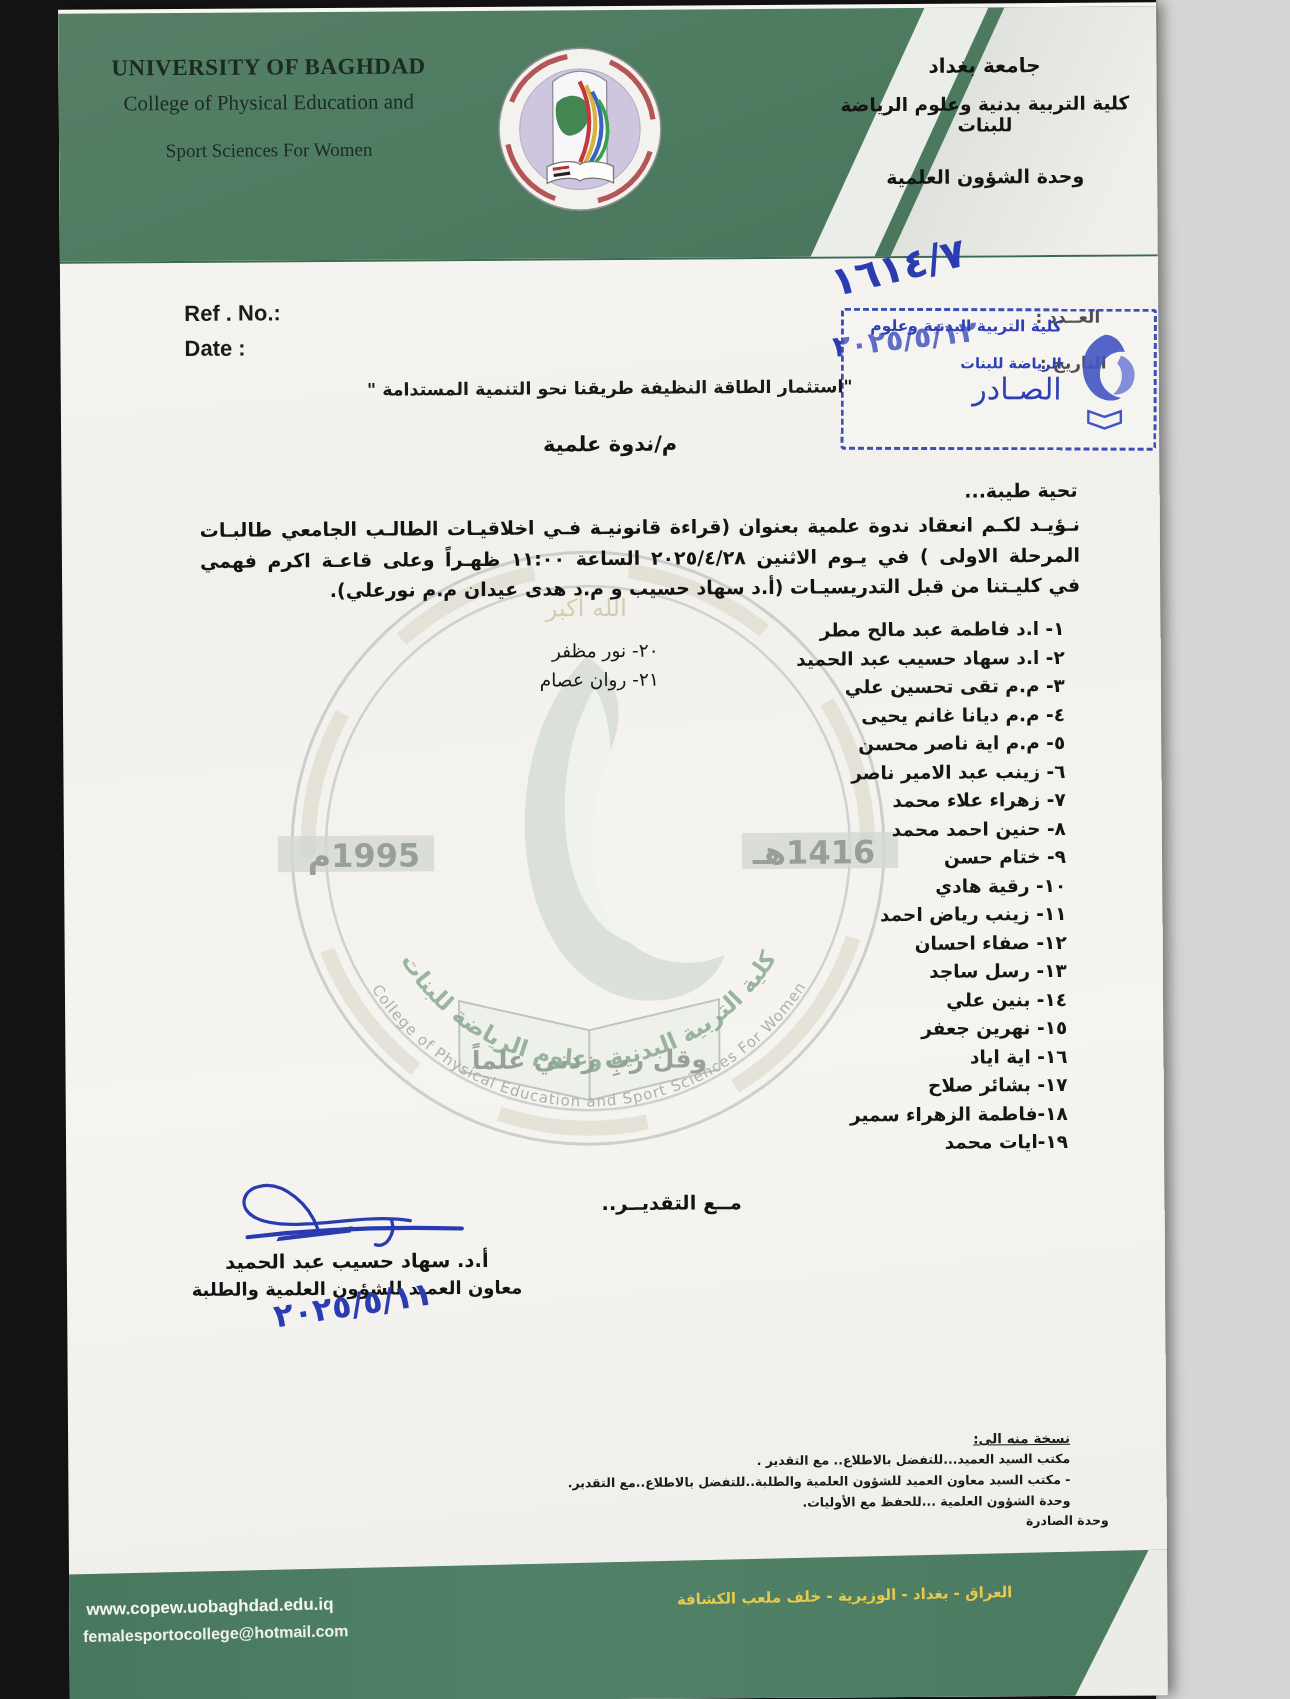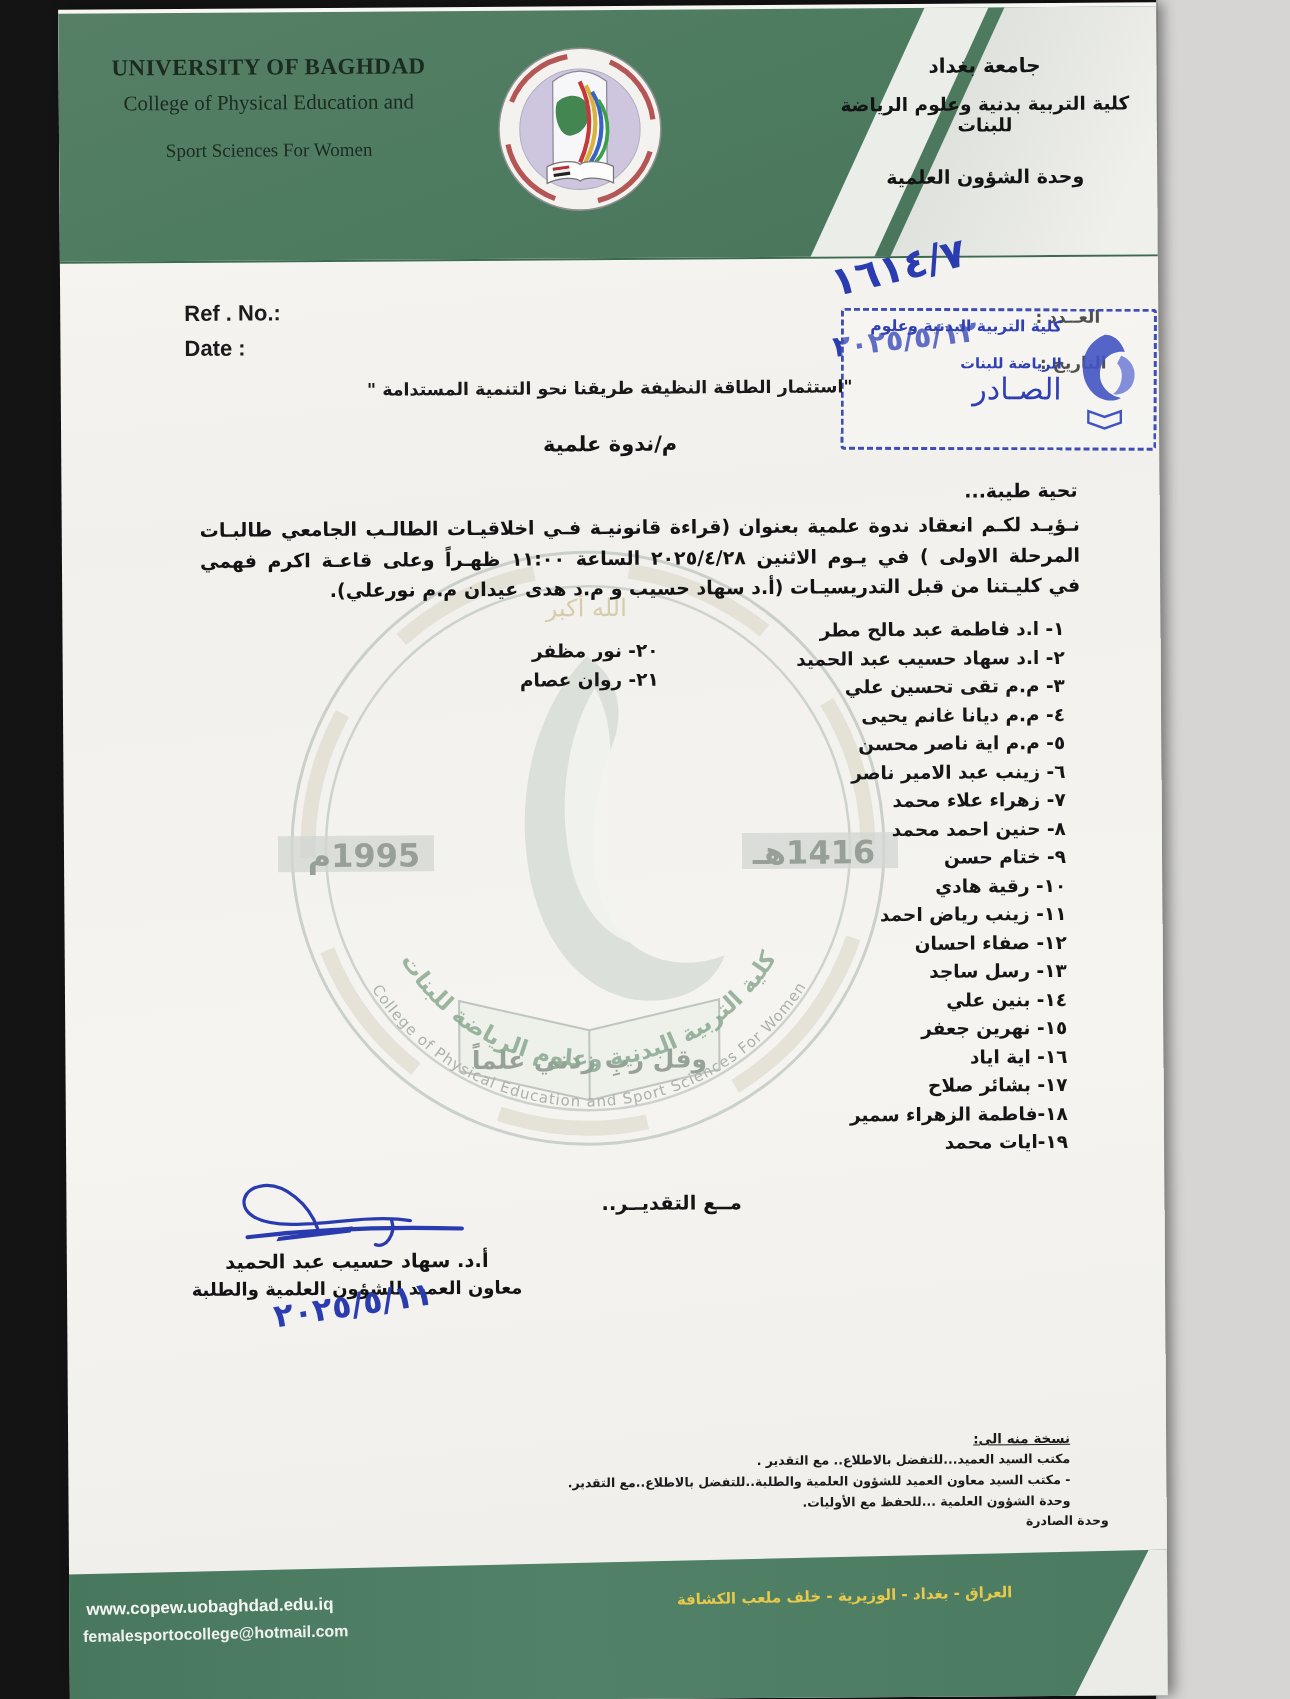--- a/index.html
+++ b/index.html
@@ -60,21 +60,21 @@
            font-weight:bold;color:#141414;direction:rtl;}
   .greeting{position:absolute;right:82px;top:476px;font-size:19px;font-weight:bold;
             color:#141414;direction:rtl;}
   .bodytext{position:absolute;right:80px;left:138px;top:506px;direction:rtl;color:#131313;
             font-size:19px;font-weight:bold;line-height:30.5px;}
   .bodytext .jl{text-align:justify;text-align-last:justify;}
   .bodytext .ll{text-align:justify;text-align-last:right;}
   .list-right{position:absolute;right:96px;top:612px;direction:rtl;color:#161616;
               font-size:18.5px;font-weight:bold;line-height:28.5px;text-align:right;}
   .list-left{position:absolute;right:502px;top:630px;direction:rtl;color:#161616;
-             font-size:18.5px;font-weight:bold;line-height:29px;text-align:right;}
+             font-size:18.5px;font-weight:normal;line-height:29px;text-align:right;}
 
   .closing{position:absolute;left:535px;top:1186px;font-size:19.5px;font-weight:bold;
            color:#141414;direction:rtl;}
   .sig-svg{position:absolute;left:152px;top:1164px;width:268px;height:84px;}
   .signer{position:absolute;left:98px;top:1240px;width:384px;text-align:center;direction:rtl;
           color:#131313;line-height:1.45;}
   .signer .n{font-size:19.5px;font-weight:bold;}
   .signer .t{font-size:18px;font-weight:bold;}
 
   .copies{position:absolute;right:96px;top:1424px;direction:rtl;text-align:right;color:#1a1a1a;

